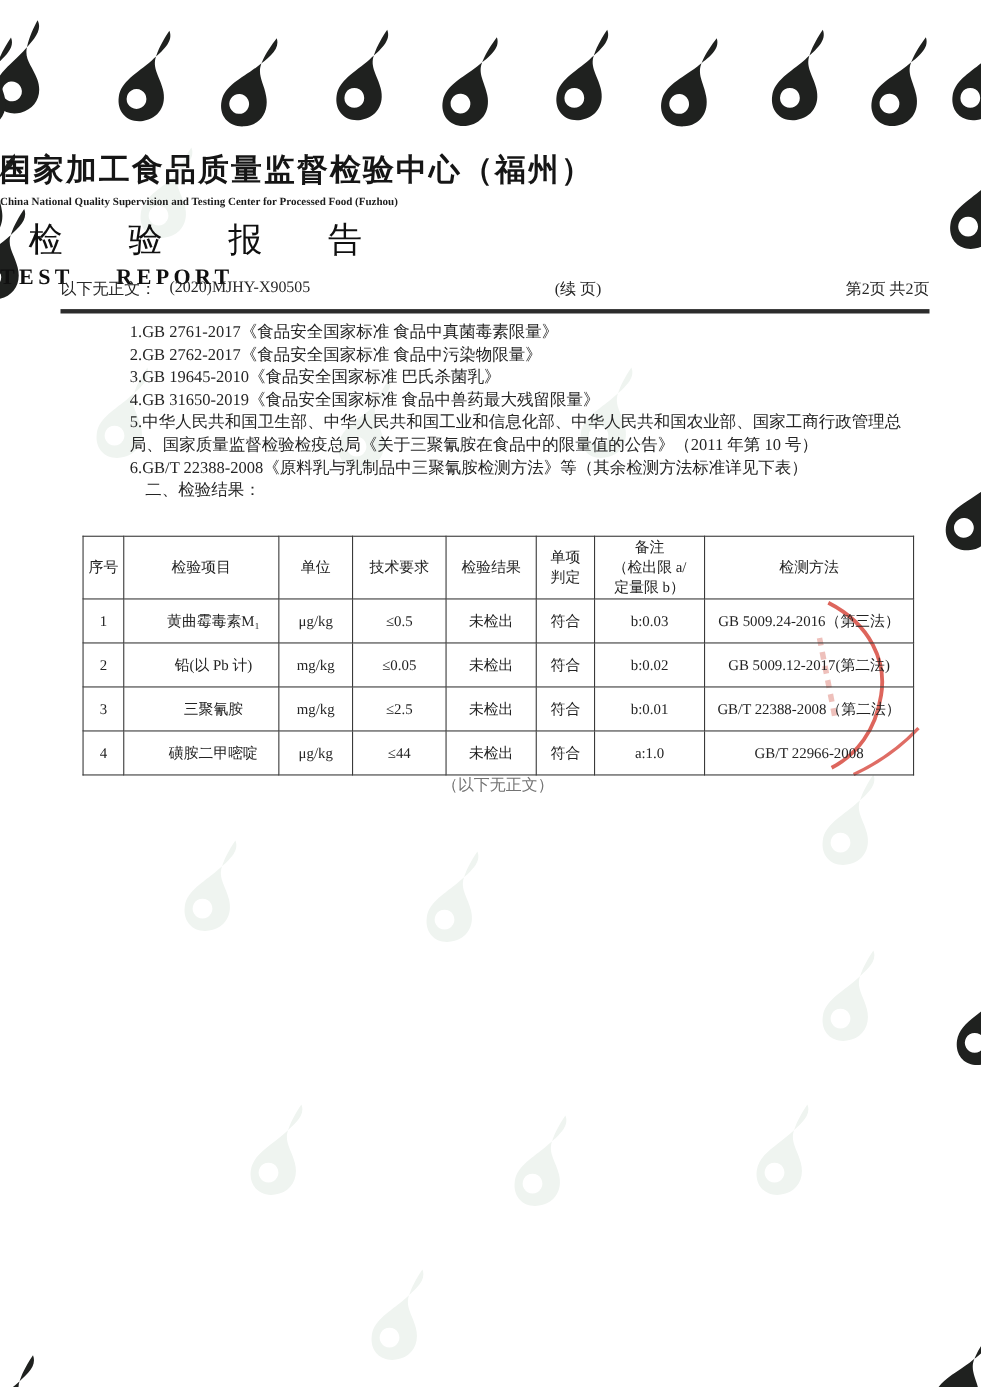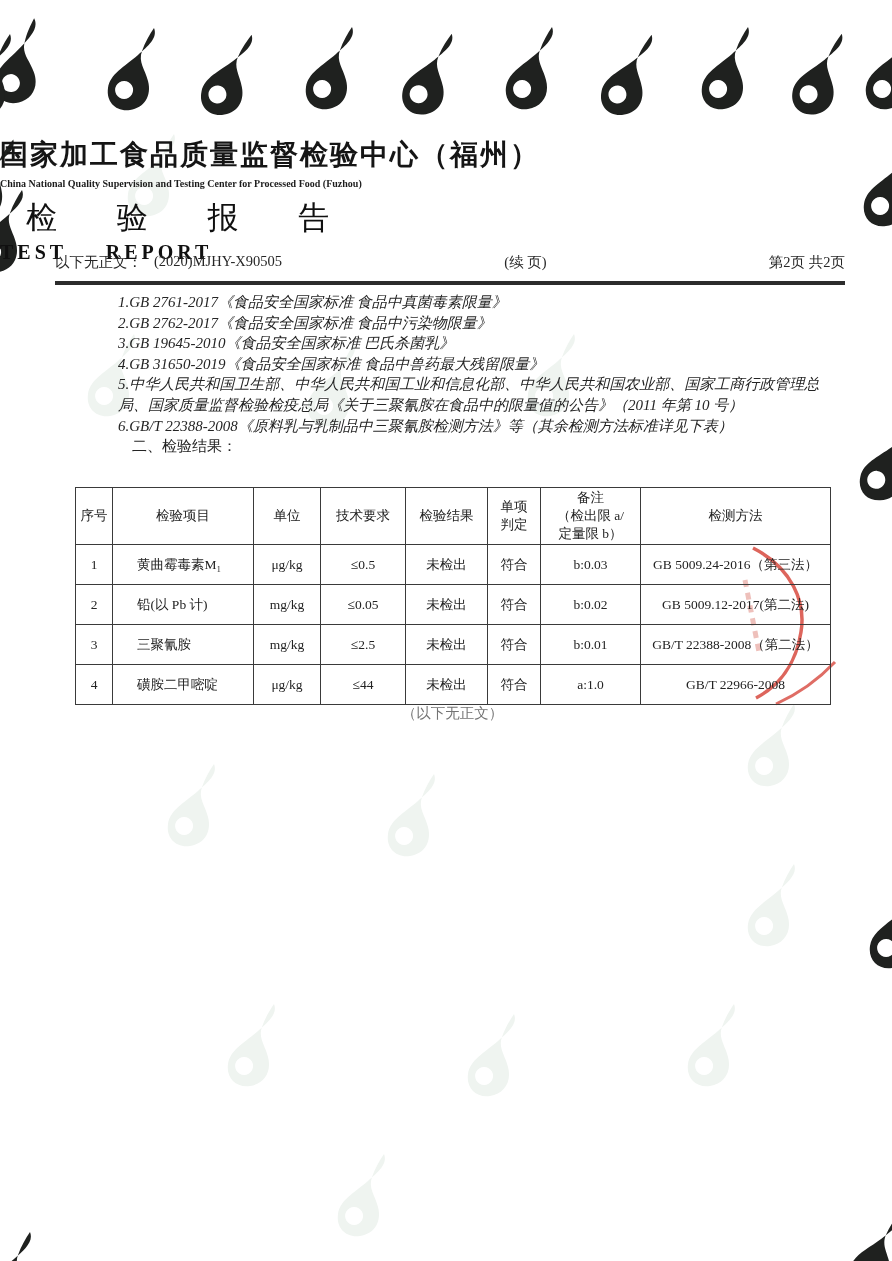--- a/index.html
+++ b/index.html
@@ -19,37 +19,37 @@
   .title-en{font-size:20px;font-weight:bold;letter-spacing:4px;word-spacing:30px;margin-top:2px;color:#101010;}
   .meta-row{
     position:absolute;top:253px;left:55px;width:790px;
     display:flex;justify-content:space-between;align-items:baseline;
     font-size:14.5px;color:#262626;
   }
   .meta-left{display:flex;gap:12px;}
   .rule{position:absolute;top:281px;left:55px;width:790px;height:4px;background:#2c2c2c;}
   .basis{position:absolute;top:292px;left:112px;width:708px;font-size:15px;line-height:20.6px;color:#242424;}
   .basis .heading{margin-left:20px;}
-  .basis .item{margin-left:6px;font-style:italic;}
+  .basis .item{margin-left:6px;}
   .results-table{
     position:absolute;top:487px;left:75px;
     border-collapse:collapse;table-layout:fixed;width:755px;
     font-size:13.5px;color:#232323;
   }
   .results-table th,.results-table td{
     border:1.4px solid #3a3a3a;
     text-align:center;vertical-align:middle;
     padding:1px 2px;
     font-weight:normal;
     white-space:pre-line;
     overflow:hidden;
   }
   .results-table thead tr{height:52px;}
   .results-table tbody tr{height:40px;}
-  .results-table td.item-cell{text-align:left;padding-left:24px;}
+  .results-table td.item-cell{text-align:center;padding-left:24px;}
   .footer-note{position:absolute;top:704px;left:75px;width:755px;text-align:center;font-size:14.5px;color:#737373;}
 </style>
 </head>
 <body>
 
 <div class="page">
 
   <svg class="artifacts" viewBox="0 0 892 1261" xmlns="http://www.w3.org/2000/svg">
     <defs>
       <path id="paisley" fill-rule="evenodd" d="M54,4 C58,14 48,22 38,31 C24,43 10,50 8,64 C6,78 16,88 30,86 C44,84 52,72 48,57 C45,45 38,38 42,27 C45,18 50,10 54,4 Z

